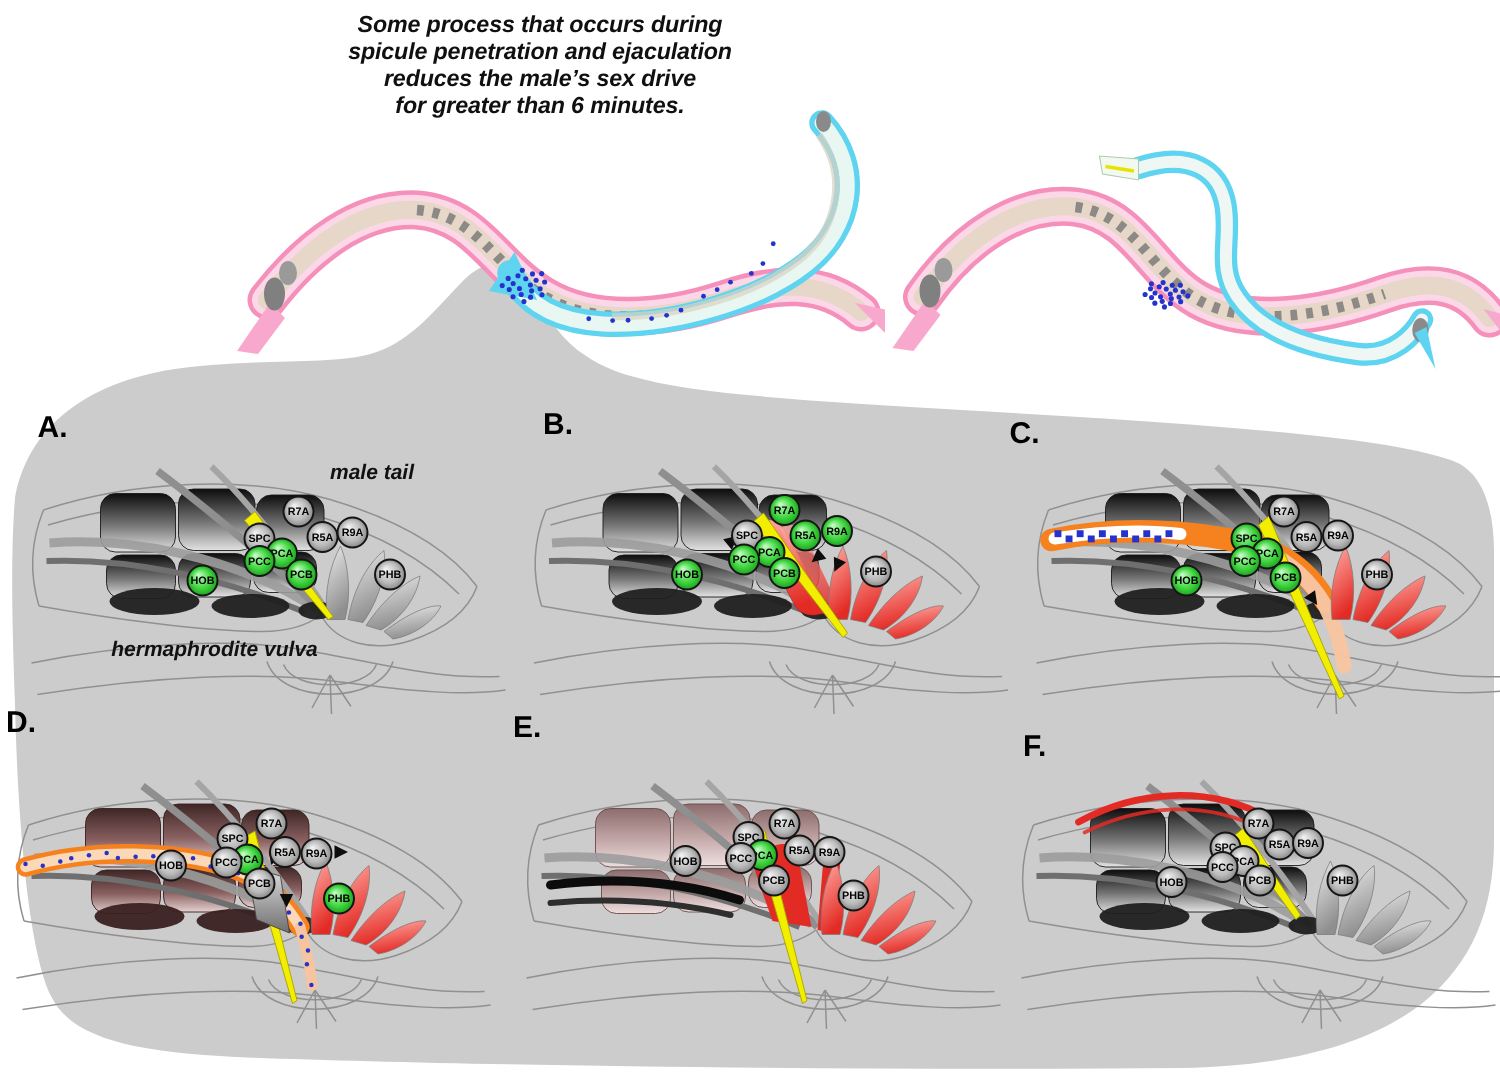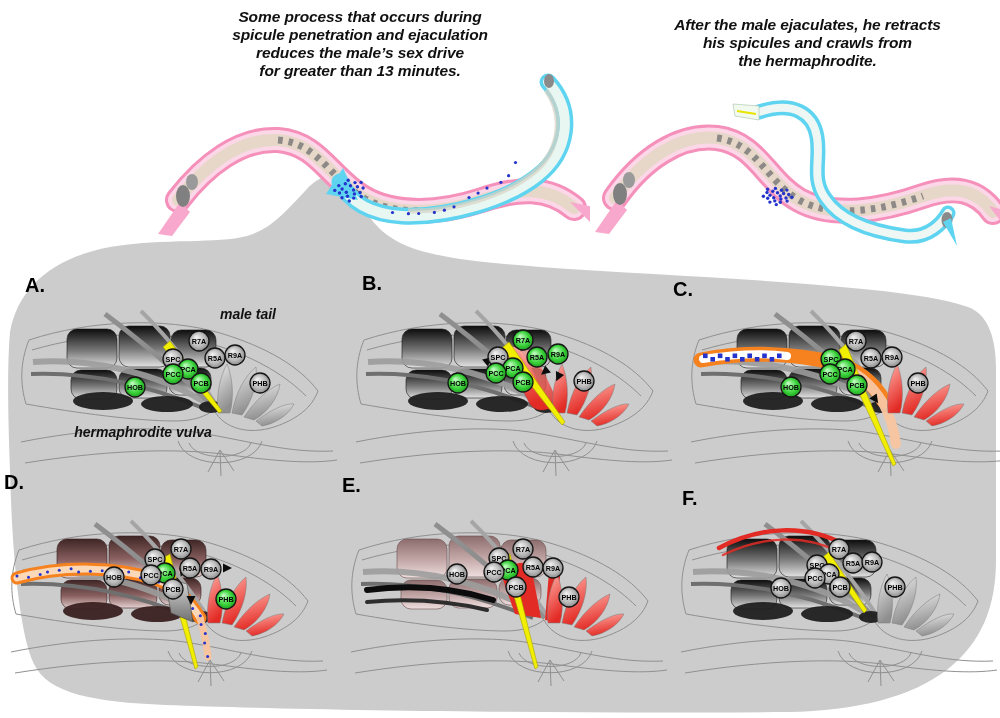--- a/index.html
+++ b/index.html
@@ -130,24 +130,21 @@
       <polygon points="174,36 148,34 150,46 174,50" fill="#f2faf0" stroke="#b0c8b0" stroke-width="0.7"></polygon>
       <path d="M 152,41 L 171,44" stroke="#e8e400" stroke-width="2.2"></path>
       <ellipse cx="362" cy="150" rx="5.5" ry="8" fill="#8a8a8a"></ellipse>
       <polygon points="358,152 372,176 366,148" fill="#5fd4f0"></polygon>
     </g>
   </svg>
 
   <div class="caption" id="cap-left">Some process that occurs during
 spicule penetration and ejaculation
 reduces the male’s sex drive
-for greater than 13 minutes.</div>
-  <div class="caption" id="cap-right">After the male ejaculates, he retracts
-his spicules and crawls from
-the hermaphrodite.</div>
+for greater than 6 minutes.</div>
 
   <div id="panels">
       <div class="panel" style="left: 15px; top: 300px;">
         <span class="panel-label" style="left: 10px; top: -26px;">A.</span>
         <svg width="330" height="260" viewBox="0 0 330 260">
           <defs>
             <linearGradient id="mus0" x1="0" y1="0" x2="0" y2="1">
               <stop offset="0%" stop-color="#0d0d0d"></stop>
               <stop offset="55%" stop-color="#777777"></stop>
               <stop offset="100%" stop-color="#e2e2e2"></stop>

